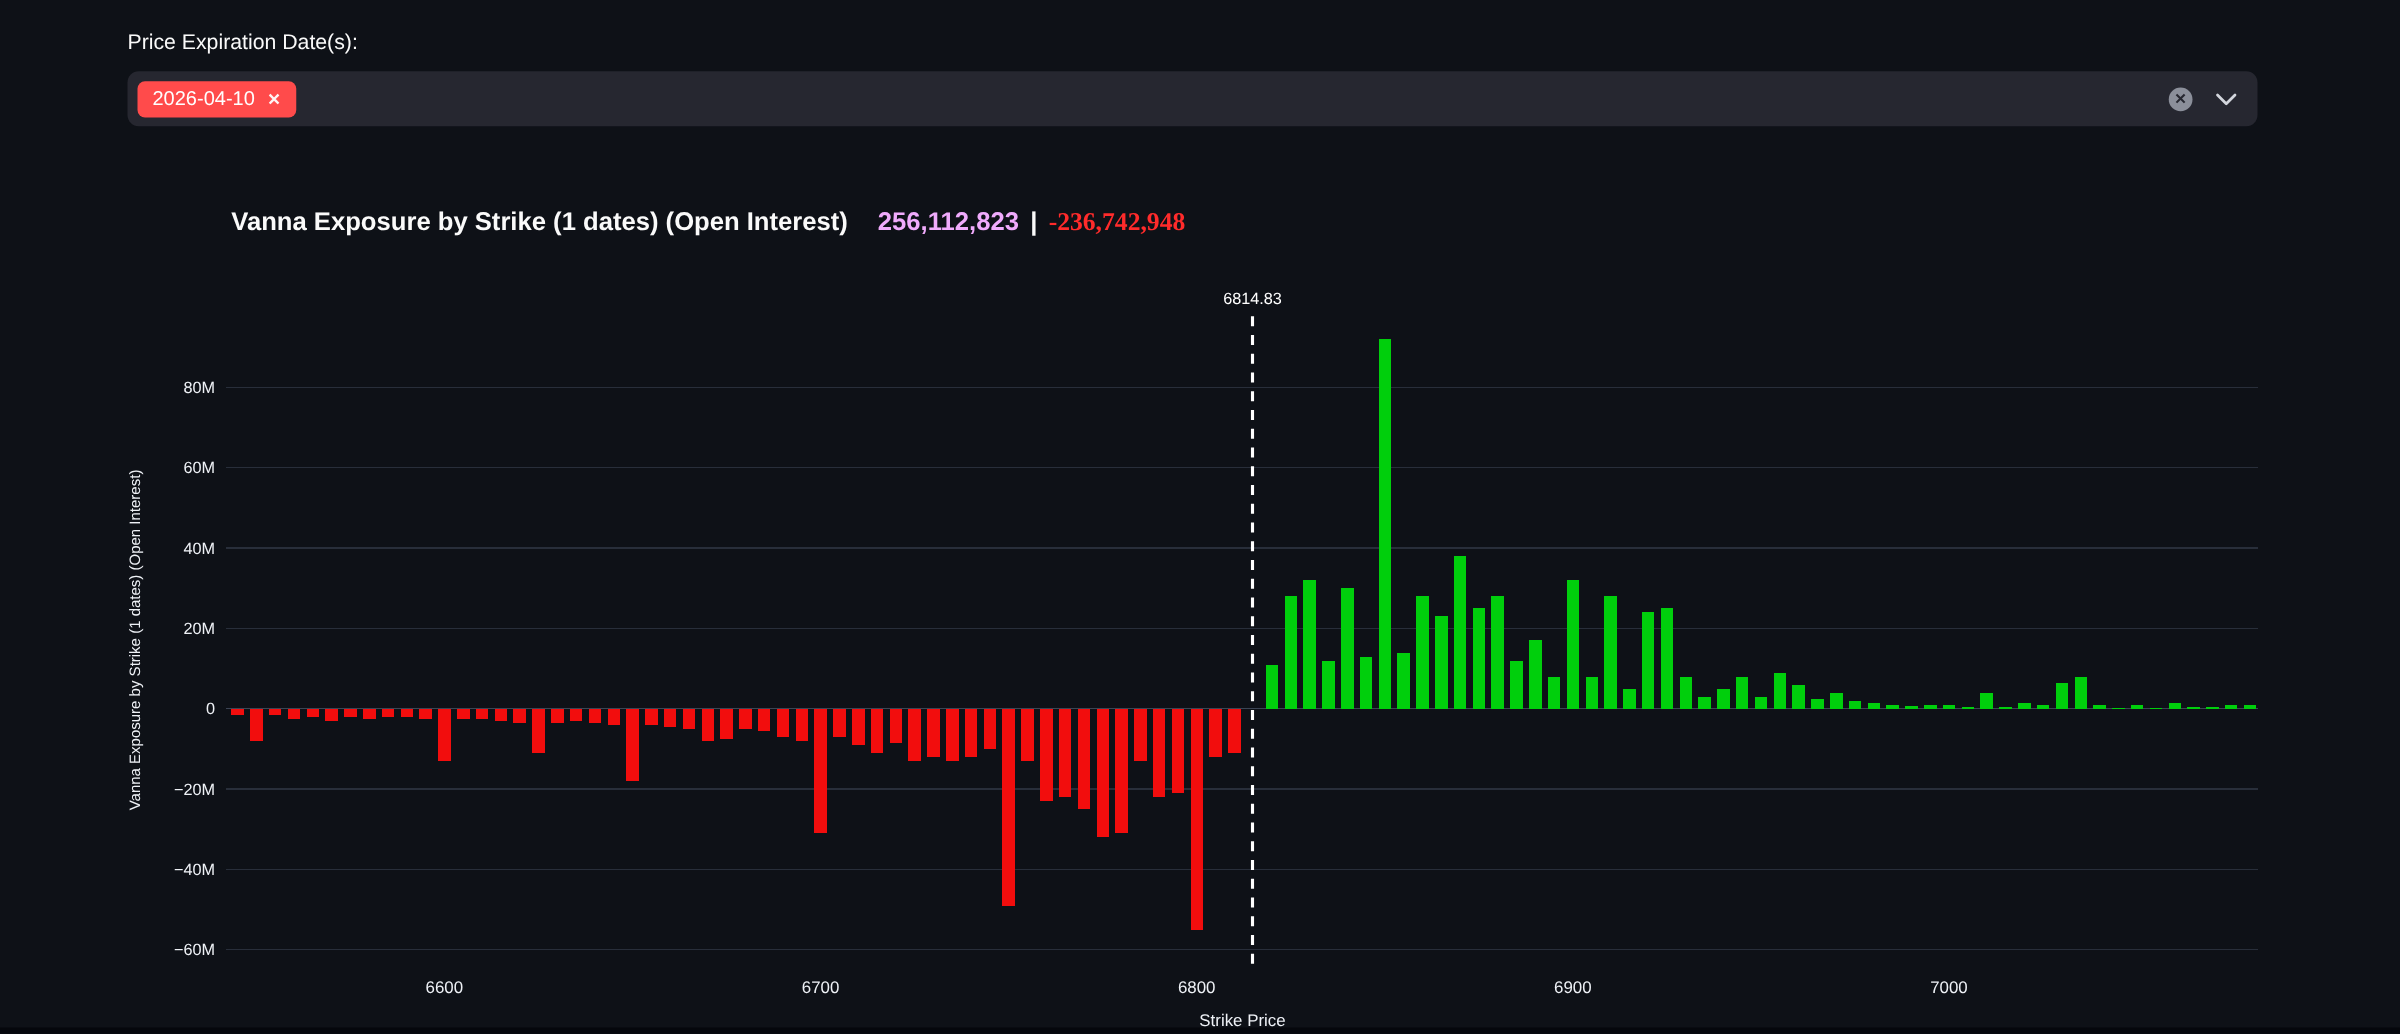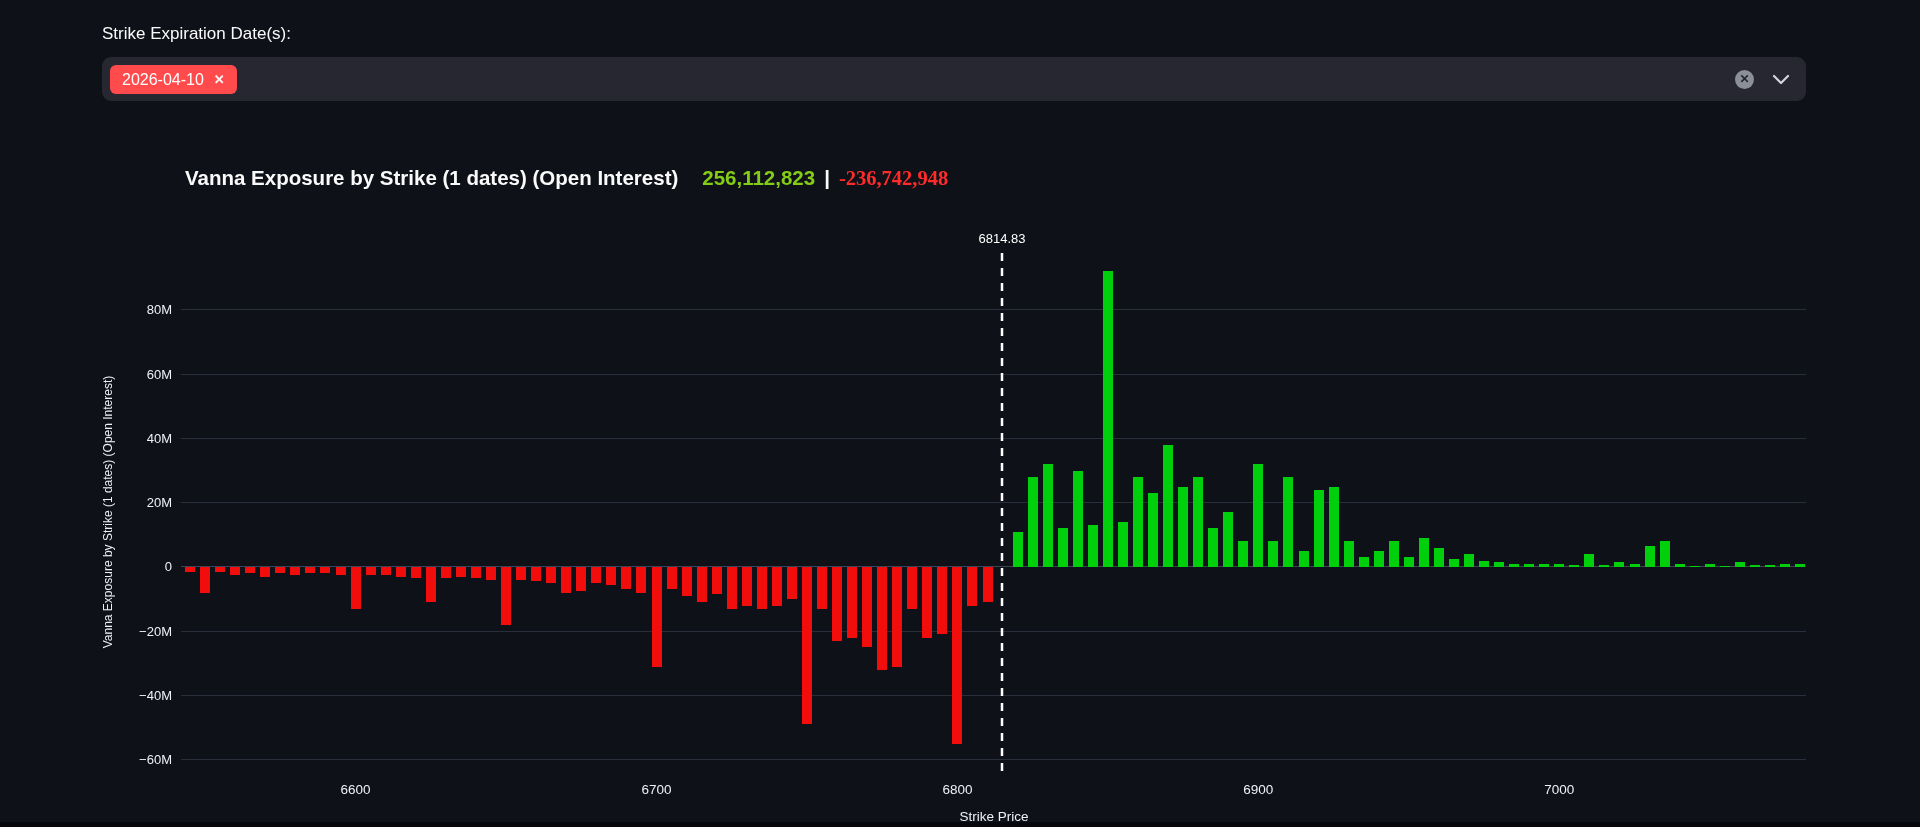--- a/index.html
+++ b/index.html
@@ -32,40 +32,40 @@
   }
   .chart-header .main-title{margin-right:15px;color:#fafafa;}
   .chart-header .sep{color:#fafafa;}
   #chart-svg{position:absolute;left:0;top:0;}
   #chart-svg text{font-family:"Liberation Sans",sans-serif;}
   .bottom-strip{position:absolute;left:0;bottom:0;width:100%;height:5px;background:#05070c;}
 </style>
 </head>
 <body>
 
-<div class="select-label">Strike Expiration Date(s):</div>
+<div class="select-label">Price Expiration Date(s):</div>
 
 <div class="multiselect">
   <div class="tag" style="background: rgb(255, 75, 75);">
     <span>2026-04-10</span>
     <span class="tag-x">✕</span>
   </div>
   <div class="ms-right">
     <div class="clear-icon">✕</div>
     <div class="chev">
       <svg width="18" height="11" viewBox="0 0 18 11">
           <path d="M2 2 L9 9 L16 2" fill="none" stroke="#d3d6dd" stroke-width="2.2" stroke-linecap="round" stroke-linejoin="round"></path>
         </svg>
     </div>
   </div>
 </div>
 
 <div class="chart-header">
   <span class="main-title">Vanna Exposure by Strike (1 dates) (Open Interest)</span>
-  <span class="pos" style="color: #84cc16;">256,112,823</span>
+  <span class="pos" style="color: #f0abfc;">256,112,823</span>
   <span class="sep">|</span>
   <span class="neg" style="color: rgb(255, 43, 43); font-family: Liberation Serif, serif;">-236,742,948</span>
 </div>
 
 <svg id="chart-svg" width="1920" height="827" viewBox="0 0 1920 827">
     <line x1="181" x2="1806" y1="309.9" y2="309.9" stroke="#282e3a" stroke-width="1" shape-rendering="crispEdges"></line>
     <text x="172" y="314.4" text-anchor="end" fill="#eef1f6" font-size="13">80M</text>
     <line x1="181" x2="1806" y1="374.1" y2="374.1" stroke="#282e3a" stroke-width="1" shape-rendering="crispEdges"></line>
     <text x="172" y="378.6" text-anchor="end" fill="#eef1f6" font-size="13">60M</text>
     <line x1="181" x2="1806" y1="438.4" y2="438.4" stroke="#282e3a" stroke-width="1" shape-rendering="crispEdges"></line>

